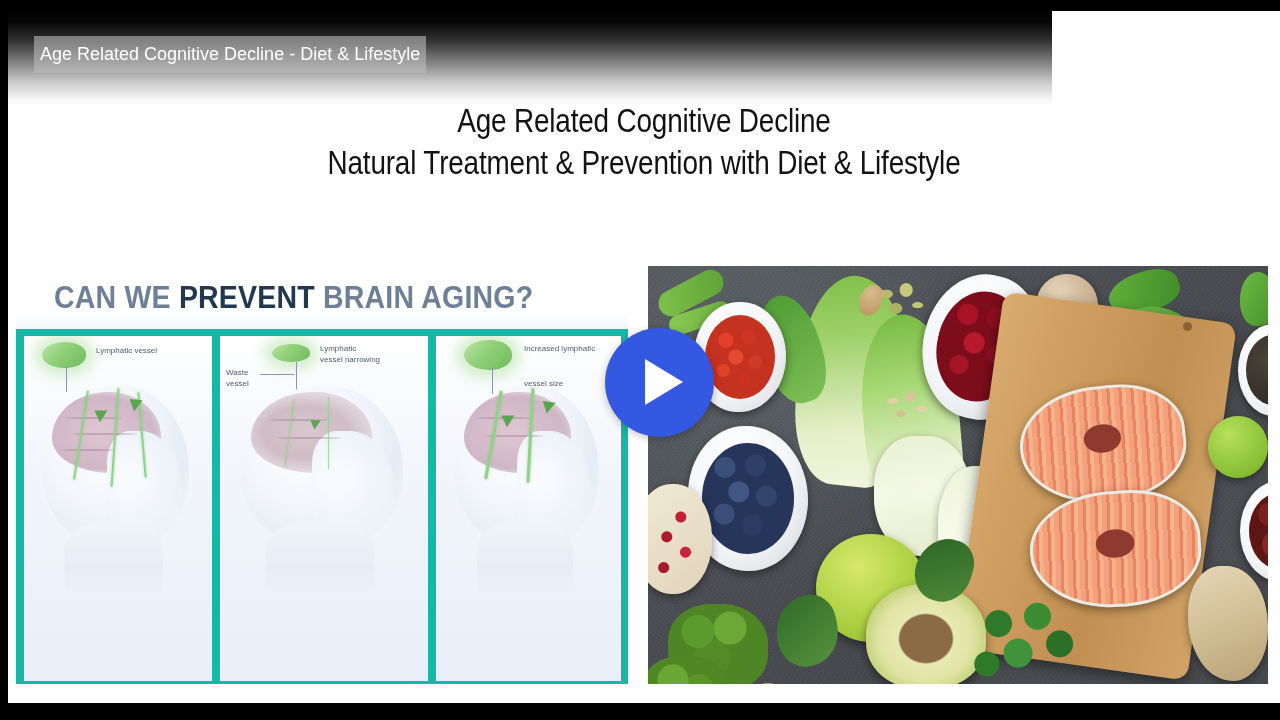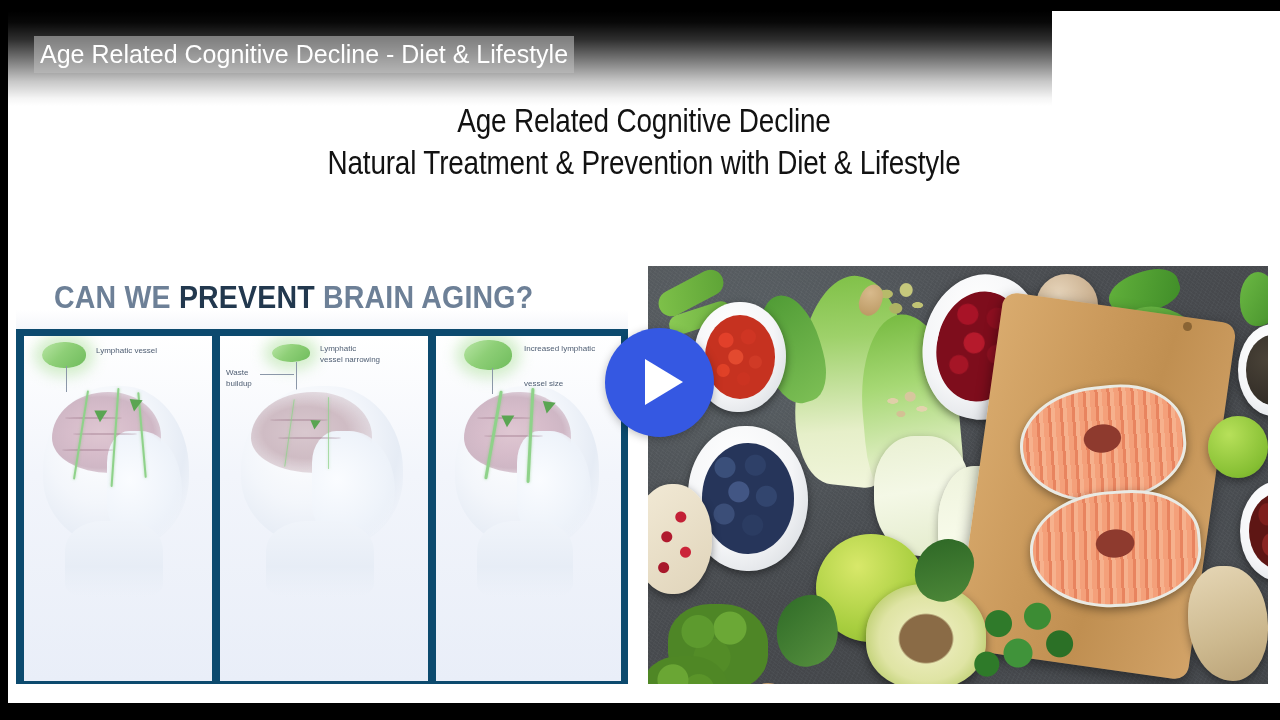--- a/index.html
+++ b/index.html
@@ -39,21 +39,21 @@
         rgba(0,0,0,0.52) 52%,
         rgba(0,0,0,0.22) 74%,
         rgba(0,0,0,0.04) 92%,
         rgba(0,0,0,0) 100%);
     pointer-events:none;
   }
   #videotitle{
     position:absolute;left:26px;top:25px;
     background:rgba(190,190,190,0.58);
     color:#ffffff;
-    font-size:25px;
+    font-size:18px;
     line-height:32px;
     padding:2px 6px 3px 6px;
     white-space:nowrap;
     letter-spacing:0px;
     font-family:"Liberation Sans",sans-serif;
   }
 
   
   #slidetitle{
     position:absolute;left:0;top:88px;width:1272px;
@@ -63,21 +63,21 @@
     font-size:34px;
     line-height:42px;
     letter-spacing:-0.2px;
   }
   #slidetitle .ln1{display:block;transform:scaleX(0.82);transform-origin:center;}
   #slidetitle .ln2{display:block;transform:scaleX(0.82);transform-origin:center;}
 
   
   #infographic{
     position:absolute;left:8px;top:255px;width:612px;height:418px;
-    background:#0c4a6e;overflow:hidden;text-align:center;
+    background:#14b8a6;overflow:hidden;text-align:center;
   }
   #ig-head{
     position:absolute;left:0;top:0;width:612px;height:63px;
     background:linear-gradient(to bottom,#ffffff 0%,#ffffff 70%,#f4f6fa 100%);
   }
   #ig-head .htext{
     position:absolute;left:38px;top:14px;
     font-family:"Liberation Sans Narrow","Liberation Sans",sans-serif;
     font-size:31px;font-weight:bold;letter-spacing:0.2px;
     color:#6d8097;white-space:nowrap;
@@ -250,21 +250,21 @@
           </div>
 
         </div>
 
         <div class="panel" id="panel2">
           <div class="tube" style="left:52px;top:8px;width:38px;height:18px;"></div>
           <div class="lbl" style="left:100px;top:8px;">Lymphatic</div>
           <div class="lbl" style="left:100px;top:19px;">vessel narrowing</div>
           <div class="leader" style="left:76px;top:26px;width:1px;height:42px;"></div>
           <div class="lbl" style="left:6px;top:32px;">Waste</div>
-          <div class="lbl" style="left:6px;top:43px;">buildup</div>
+          <div class="lbl" style="left:6px;top:43px;">vessel</div>
           <div class="leader" style="left:40px;top:38px;width:34px;height:1px;"></div>
 
           <div class="headimg">
             <div class="skull"></div>
             <div class="brain" style="background:radial-gradient(ellipse at 45% 50%, #d9c8cf 0%, #cfbcc4 45%, rgba(207,188,196,0.3) 82%, rgba(207,188,196,0) 100%);"></div>
             <div class="face"></div>
             <div class="neck"></div>
             <div class="gyrus" style="left:24%;top:21%;width:28%;"></div>
             <div class="gyrus" style="left:28%;top:29%;width:30%;"></div>
             <div class="vessel" style="left:33%;top:12%;width:1px;height:30%;transform:rotate(8deg);opacity:.75;"></div>

